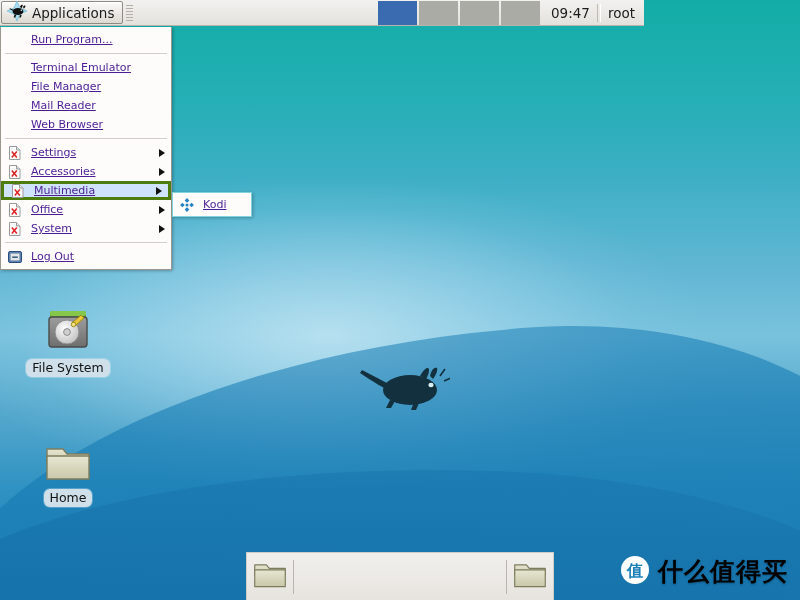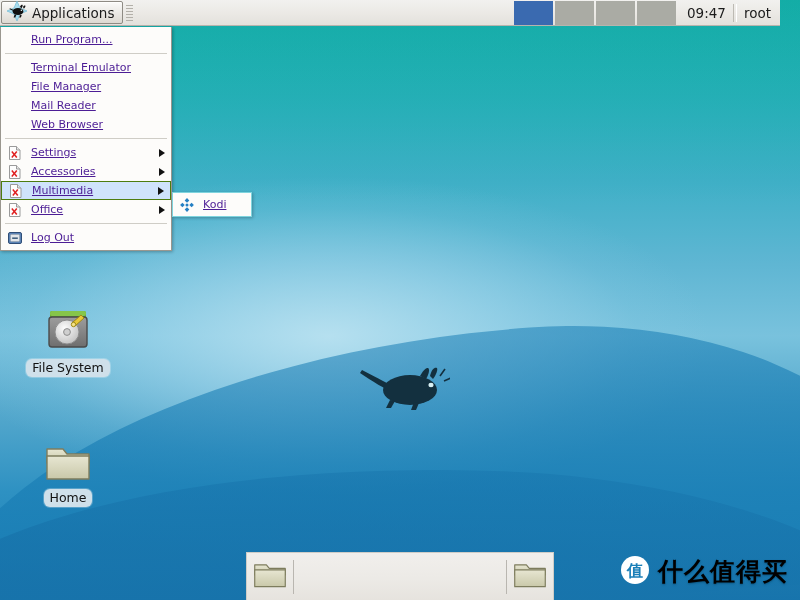--- a/index.html
+++ b/index.html
@@ -36,21 +36,21 @@
   .bg-topshade{
     position:absolute;left:0;top:0;width:100%;height:34%;
     background:linear-gradient(180deg,rgba(0,120,120,.16),rgba(0,120,120,0));
   }
 
   
   #mouse-logo{position:absolute;left:358px;top:356px;width:92px;height:56px;}
 
   
   #top-panel{
-    position:absolute;left:0;top:0;width:780px;height:26px;
+    position:absolute;left:0;top:0;width:644px;height:26px;
     background:linear-gradient(180deg,#f2f1ef 0%,#eceae6 48%,#e3e1dc 100%);
     border-bottom:1px solid #b7b4ad;
     display:flex;align-items:stretch;box-sizing:border-box;
     z-index:40;
   }
   #apps-button{
     display:flex;align-items:center;gap:5px;
     padding:0 8px 0 5px;margin:1px 0 1px 1px;
     background:linear-gradient(180deg,#fbfbfa,#ddd9d2);
     border:1px solid #8e8b84;border-radius:2px;
@@ -87,21 +87,21 @@
   }
   .mi.indent{padding-left:30px;}
   .mi .ico{width:16px;height:16px;margin-right:8px;flex:0 0 16px;display:block;}
   .mi .mlabel{flex:1;white-space:nowrap;}
   .mi .arrow{
     width:0;height:0;border-left:6px solid #111;
     border-top:4.5px solid transparent;border-bottom:4.5px solid transparent;
     margin-left:4px;
   }
   .mi.selected{
-    background:#cfe3fb;border:1px solid #4d7c0f;height:19px;
+    background:#cfe3fb;border:3px solid #4d7c0f;height:19px;
     box-sizing:border-box;
   }
   .msep{height:1px;background:#cfcdc6;margin:4px 4px;}
   
   #kodi-menu{
     position:absolute;left:172px;top:192px;width:80px;
     background:#fdfcfa;border:1px solid #7fd4de;
     box-shadow:1px 1px 3px rgba(0,0,0,.25);
     padding:2px 0;box-sizing:border-box;z-index:51;
   }
@@ -333,20 +333,34 @@
         <g stroke="#e02020" stroke-width="1.5">
             <path d="M4.8 6.5 l5 6"></path>
             <path d="M9.8 6.5 l-5 6"></path>
           </g>
       </svg>
     </span>
     <span class="mlabel">Office</span>
     <span class="arrow"></span>
   </div>
 
+  <div class="mi">
+    <span class="ico">
+      <svg width="16" height="16" viewBox="0 0 16 16">
+        <path d="M2.5 1.5 h7 l3.5 3.5 v9.5 h-10.5 Z" fill="#fdfdfd" stroke="#9a9a9a" stroke-width="1"></path>
+        <path d="M9.5 1.5 v3.5 h3.5" fill="#e6e6e6" stroke="#9a9a9a" stroke-width="1"></path>
+        <g stroke="#e02020" stroke-width="1.5">
+            <path d="M4.8 6.5 l5 6"></path>
+            <path d="M9.8 6.5 l-5 6"></path>
+          </g>
+      </svg>
+    </span>
+    <span class="mlabel">System</span>
+    <span class="arrow"></span>
+  </div>
 
   <div class="msep"></div>
 
 
   <div class="mi">
     <span class="ico">
       <svg width="16" height="16" viewBox="0 0 16 16">
         <rect x="1.5" y="2.5" width="13" height="11" rx="1.5" fill="#5b83b5" stroke="#2f4e77" stroke-width="1"></rect>
         <rect x="3.5" y="4.5" width="9" height="7" rx="1" fill="#e2e6ea" stroke="#9aa6b2" stroke-width="0.8"></rect>
         <rect x="5.2" y="7.4" width="5.6" height="1.6" fill="#41607f"></rect>

